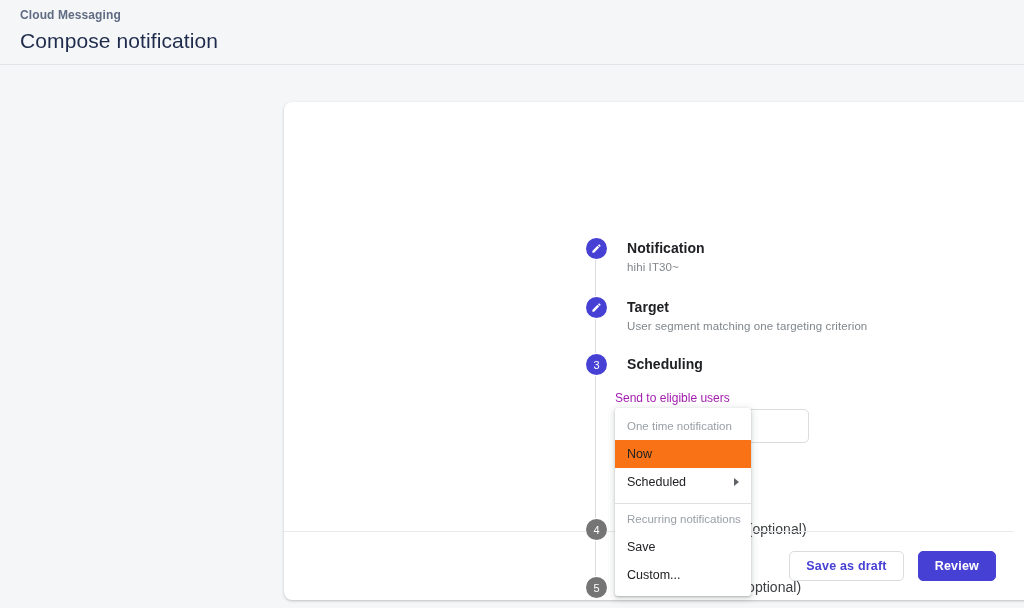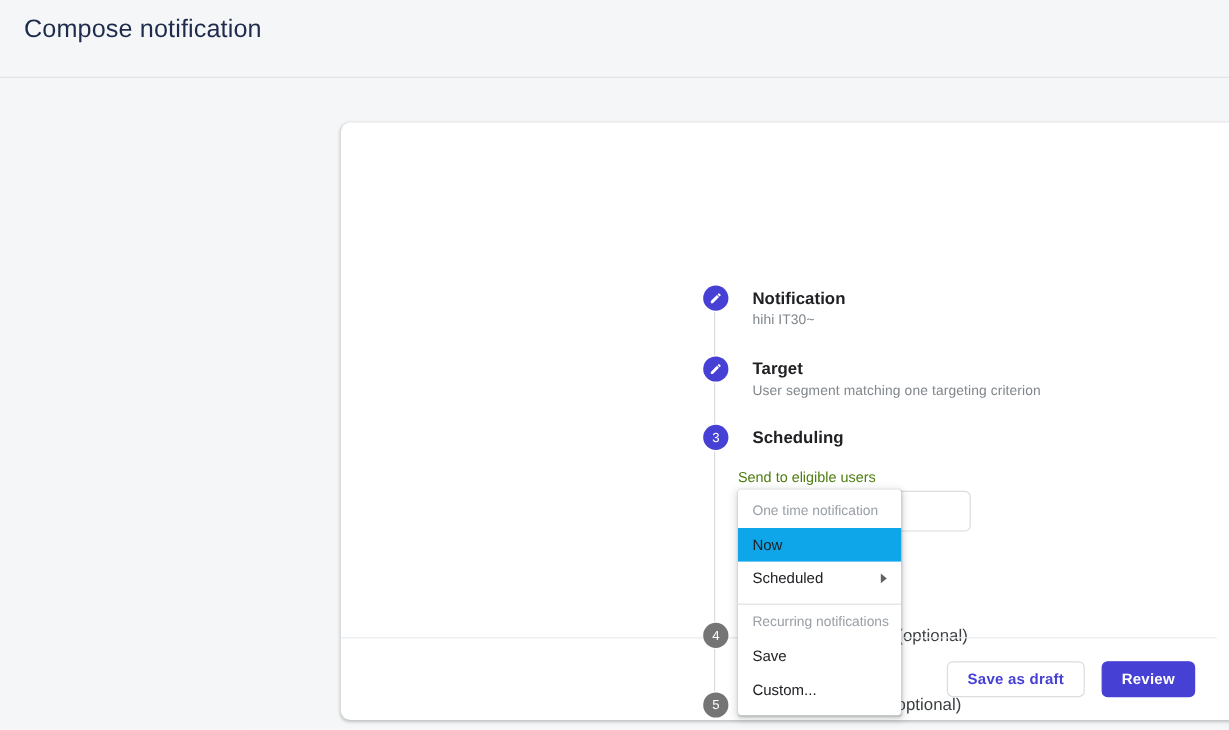--- a/index.html
+++ b/index.html
@@ -116,21 +116,21 @@
   .conn2 { left: 311px; top: 217px; height: 34px; }
   .conn3 { left: 311px; top: 274px; height: 142px; }
   .conn4 { left: 311px; top: 439px; height: 35px; }
 
   
   .sched-label {
     position: absolute;
     left: 331px;
     top: 288px;
     font-size: 12px;
-    color: #4d7c0f;
+    color: #a21caf;
     line-height: 16px;
   }
   .sched-input {
     position: absolute;
     left: 331px;
     top: 307px;
     width: 194px;
     height: 34px;
     border: 1px solid #dadce0;
     border-radius: 5px;
@@ -160,21 +160,21 @@
     font-size: 12.5px;
     color: #202124;
     padding: 5px 12px;
     line-height: 18px;
     display: flex;
     align-items: center;
     justify-content: space-between;
     white-space: nowrap;
     cursor: default;
   }
-  .menu-item.highlight { background: #0ea5e9; }
+  .menu-item.highlight { background: #f97316; }
   .menu-sep {
     height: 1px;
     background: #e0e0e0;
     margin: 7px 0 3px 0;
   }
   .submenu-arrow {
     width: 0; height: 0;
     border-left: 5px solid #5f6368;
     border-top: 4px solid transparent;
     border-bottom: 4px solid transparent;
@@ -217,20 +217,21 @@
   .btn-primary {
     background: #4740d4;
     color: #ffffff;
     border: 1px solid #4740d4;
   }
 </style>
 </head>
 <body>
 
 <div class="page-header">
+  <div class="breadcrumb">Cloud Messaging</div>
   <h1 class="page-title">Compose notification</h1>
 </div>
 
 <div class="card">
 
   <div class="card-body">
 
     <div class="connector conn1"></div>
     <div class="connector conn2"></div>
     <div class="connector conn3"></div>

